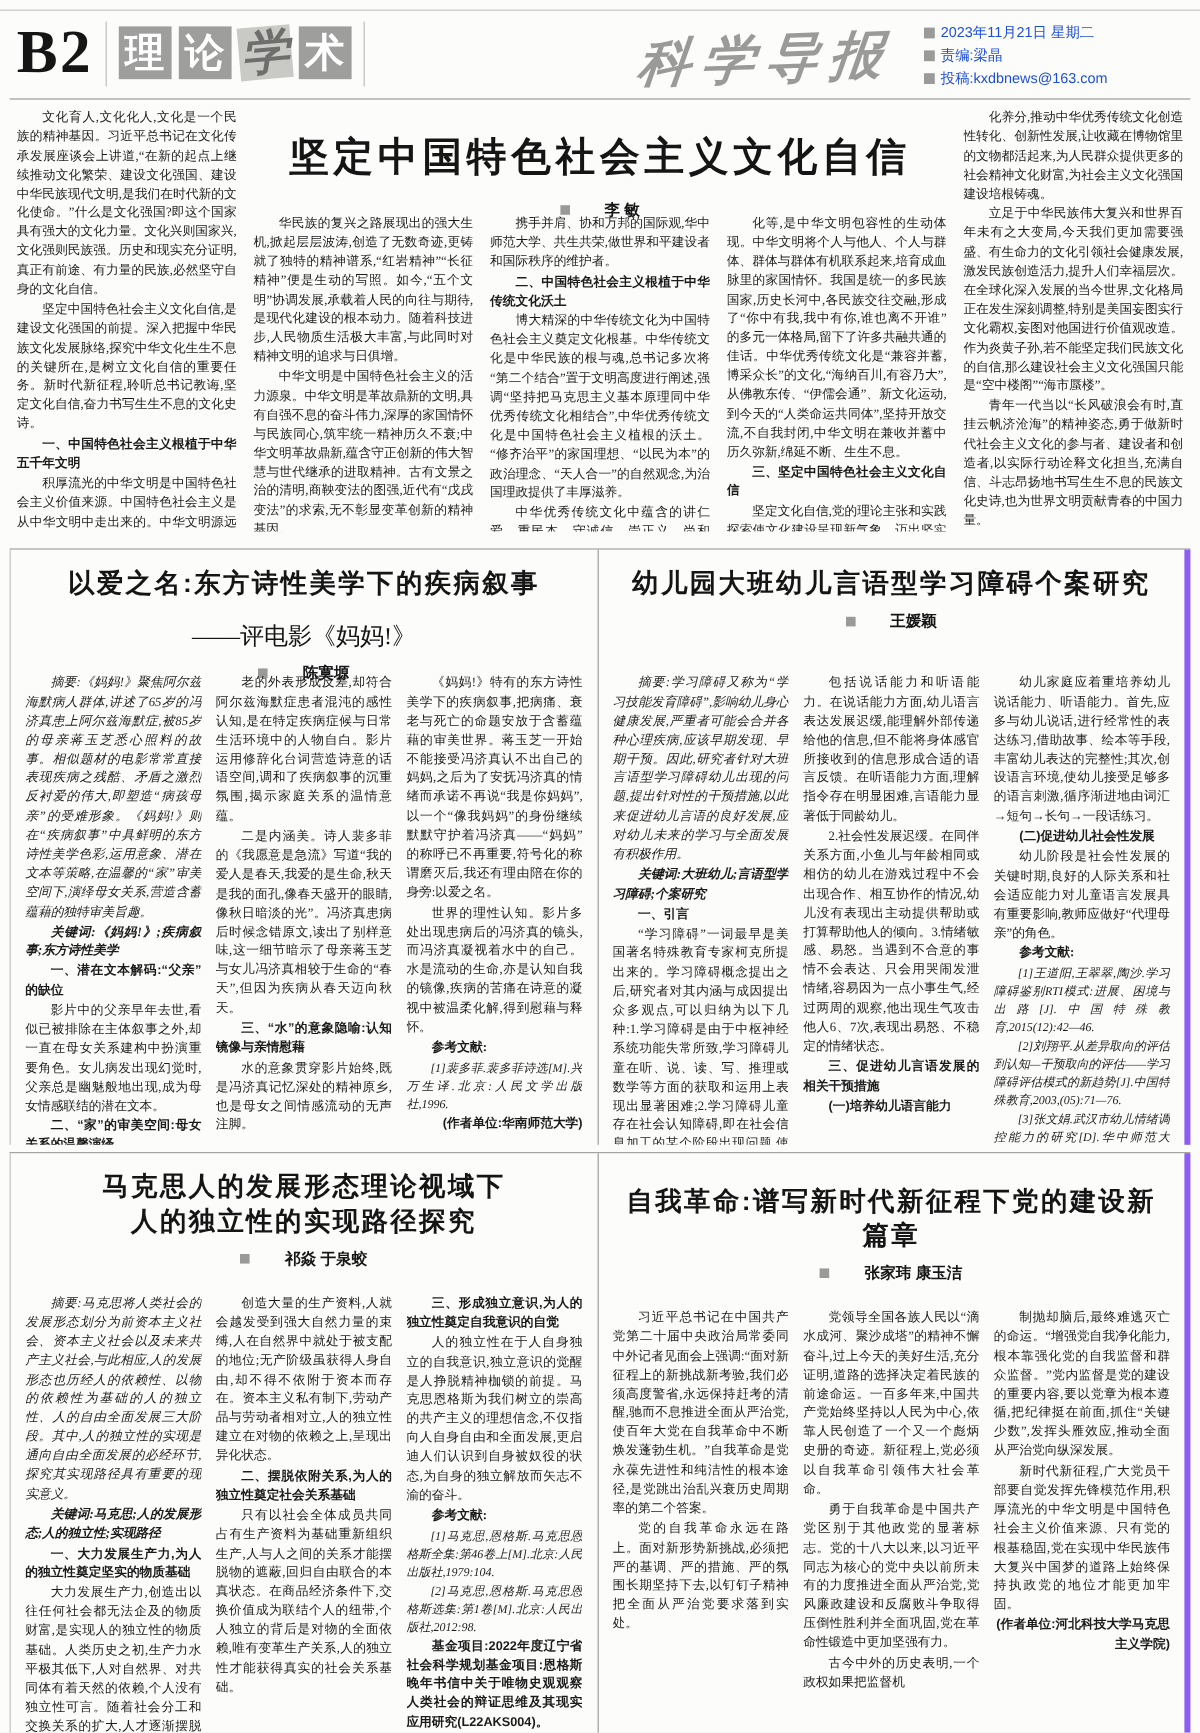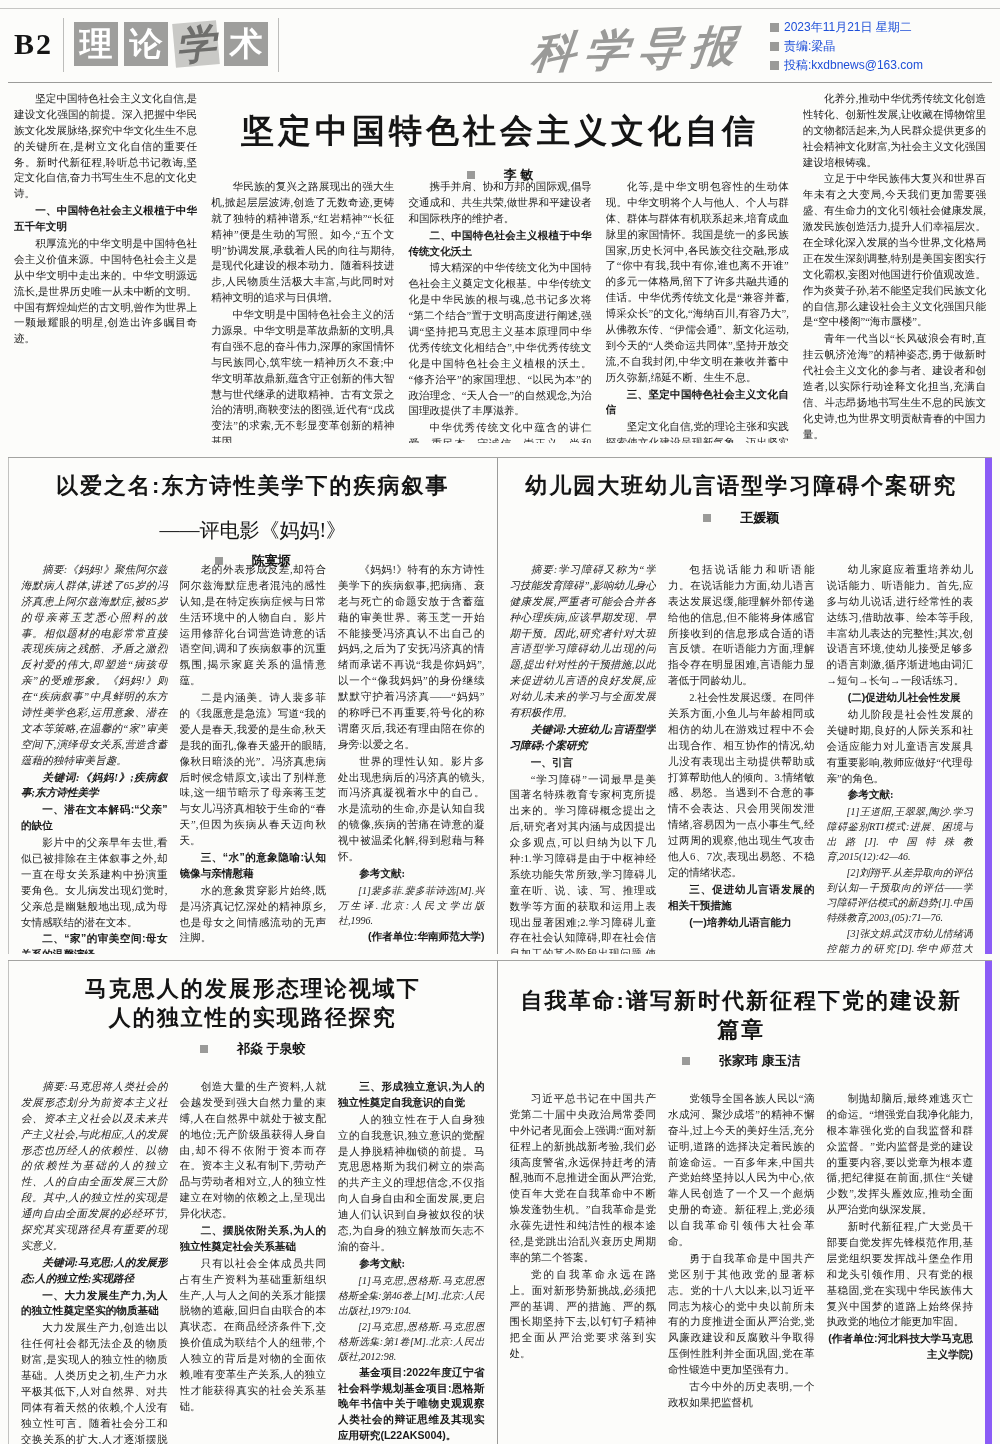--- a/index.html
+++ b/index.html
@@ -6,21 +6,21 @@
   html,body { margin:0; padding:0; background:#e8e8e6; }
   .page {
     position:relative; width:1000px; height:1444px; margin:0 auto;
     background:#fcfcfa; color:#151515; overflow:hidden;
     font-family:"Liberation Serif","DejaVu Serif",serif;
   }
   .topline { position:absolute; top:8px; left:0; right:0; height:1px; background:#c6c6c4; }
 
   
   header { display:flex; align-items:flex-start; margin:16px 12px 0 14px; height:62px; }
-  .edition { font-size:30px; font-weight:700; letter-spacing:2px; line-height:56px; }
+  .edition { font-size:51px; font-weight:700; letter-spacing:2px; line-height:56px; }
   .vline { width:1px; height:54px; background:#bdbdbb; margin:2px 10px 0 10px; }
   .secboxes { display:flex; gap:6px; margin-top:6px; }
   .secbox {
     width:44px; height:44px; background:#9e9e9c; color:#fff;
     font-family:"Liberation Sans","DejaVu Sans",sans-serif; font-weight:700;
     font-size:33px; line-height:44px; text-align:center;
   }
   .secbox.light { background:#c9c9c6; color:#6e6e6c; font-style:italic; font-size:40px; transform:rotate(-5deg); }
   .spacer { flex:1; }
   .paper-name {
@@ -53,21 +53,21 @@
   .main-head { position:absolute; top:18px; left:188px; right:188px; text-align:center; }
   .main-title { margin:0; font-size:33px; font-weight:700; letter-spacing:4px;
                 font-family:"Liberation Sans","DejaVu Sans",sans-serif; }
   .main-head .byline { margin-top:12px; }
   .cols5 { gap:14px; height:352px; margin-top:4px; }
   .cols5 .col:nth-child(2), .cols5 .col:nth-child(3), .cols5 .col:nth-child(4) { padding-top:88px; }
 
   .hrule { height:1px; background:#a3a3a1; margin:6px 8px 0 8px; }
 
   
-  .band { display:flex; margin:0 8px; border-left:1px solid #c2c2c0; border-right:7px solid #8b5cf6; }
+  .band { display:flex; margin:0 8px; border-left:1px solid #c2c2c0; border-right:5px solid #8b5cf6; }
   .half { width:50%; padding:10px 12px 0 12px; }
   .vdiv { width:1px; background:#9b9b99; }
   .art-head { text-align:center; }
   .art-title { margin:4px 0 0 0; font-size:22px; font-weight:700; letter-spacing:2px;
                line-height:1.3; white-space:pre-line;
                font-family:"Liberation Sans","DejaVu Sans",sans-serif; }
   .art-sub { font-size:20px; margin-top:16px; font-weight:500; }
   .art-head .byline { margin-top:8px; }
   .band-mid .art-head { height:88px; }
   .band-mid .cols { gap:12px; height:392px; margin-top:2px; }
@@ -113,30 +113,31 @@
   <section class="main-art">
     <div class="main-head">
       <h1 class="main-title">坚定中国特色社会主义文化自信</h1>
       <div class="byline">
         <span class="sq"></span>
         <span>李 敏</span>
       </div>
     </div>
     <div class="cols cols5">
         <div class="col">
+          <p>文化育人,文化化人,文化是一个民族的精神基因。习近平总书记在文化传承发展座谈会上讲道,“在新的起点上继续推动文化繁荣、建设文化强国、建设中华民族现代文明,是我们在时代新的文化使命。”什么是文化强国?即这个国家具有强大的文化力量。文化兴则国家兴,文化强则民族强。历史和现实充分证明,真正有前途、有力量的民族,必然坚守自身的文化自信。</p>
           <p>坚定中国特色社会主义文化自信,是建设文化强国的前提。深入把握中华民族文化发展脉络,探究中华文化生生不息的关键所在,是树立文化自信的重要任务。新时代新征程,聆听总书记教诲,坚定文化自信,奋力书写生生不息的文化史诗。</p>
           <p class="h">一、中国特色社会主义根植于中华五千年文明</p>
           <p>积厚流光的中华文明是中国特色社会主义价值来源。中国特色社会主义是从中华文明中走出来的。中华文明源远流长,是世界历史唯一从未中断的文明。中国有辉煌灿烂的古文明,曾作为世界上一颗最耀眼的明星,创造出许多瞩目奇迹。</p>
         </div>
         <div class="col">
           <p>华民族的复兴之路展现出的强大生机,掀起层层波涛,创造了无数奇迹,更铸就了独特的精神谱系,“红岩精神”“长征精神”便是生动的写照。如今,“五个文明”协调发展,承载着人民的向往与期待,是现代化建设的根本动力。随着科技进步,人民物质生活极大丰富,与此同时对精神文明的追求与日俱增。</p>
           <p>中华文明是中国特色社会主义的活力源泉。中华文明是革故鼎新的文明,具有自强不息的奋斗伟力,深厚的家国情怀与民族同心,筑牢统一精神历久不衰;中华文明革故鼎新,蕴含守正创新的伟大智慧与世代继承的进取精神。古有文景之治的清明,商鞅变法的图强,近代有“戊戌变法”的求索,无不彰显变革创新的精神基因。</p>
         </div>
         <div class="col">
-          <p>携手并肩、协和万邦的国际观,倡导交通成和、共生共荣,做世界和平建设者和国际秩序的维护者。</p>
+          <p>携手并肩、协和万邦的国际观,华中师范大学、共生共荣,做世界和平建设者和国际秩序的维护者。</p>
           <p class="h">二、中国特色社会主义根植于中华传统文化沃土</p>
           <p>博大精深的中华传统文化为中国特色社会主义奠定文化根基。中华传统文化是中华民族的根与魂,总书记多次将“第二个结合”置于文明高度进行阐述,强调“坚持把马克思主义基本原理同中华优秀传统文化相结合”,中华优秀传统文化是中国特色社会主义植根的沃土。“修齐治平”的家国理想、“以民为本”的政治理念、“天人合一”的自然观念,为治国理政提供了丰厚滋养。</p>
           <p>中华优秀传统文化中蕴含的讲仁爱、重民本、守诚信、崇正义、尚和合、求大同的价值追求,至今仍深深影响着中国人的精神世界。</p>
         </div>
         <div class="col">
           <p>化等,是中华文明包容性的生动体现。中华文明将个人与他人、个人与群体、群体与群体有机联系起来,培育成血脉里的家国情怀。我国是统一的多民族国家,历史长河中,各民族交往交融,形成了“你中有我,我中有你,谁也离不开谁”的多元一体格局,留下了许多共融共通的佳话。中华优秀传统文化是“兼容并蓄,博采众长”的文化,“海纳百川,有容乃大”,从佛教东传、“伊儒会通”、新文化运动,到今天的“人类命运共同体”,坚持开放交流,不自我封闭,中华文明在兼收并蓄中历久弥新,绵延不断、生生不息。</p>
           <p class="h">三、坚定中国特色社会主义文化自信</p>
           <p>坚定文化自信,党的理论主张和实践探索使文化建设呈现新气象、迈出坚实步伐。党的十八大以来,文化建设被摆在治国理政突出位置,这是党高度文化自觉的体现。</p>
         </div>
         <div class="col">
@@ -265,19 +266,19 @@
             <p>习近平总书记在中国共产党第二十届中央政治局常委同中外记者见面会上强调:“面对新征程上的新挑战新考验,我们必须高度警省,永远保持赶考的清醒,驰而不息推进全面从严治党,使百年大党在自我革命中不断焕发蓬勃生机。”自我革命是党永葆先进性和纯洁性的根本途径,是党跳出治乱兴衰历史周期率的第二个答案。</p>
             <p>党的自我革命永远在路上。面对新形势新挑战,必须把严的基调、严的措施、严的氛围长期坚持下去,以钉钉子精神把全面从严治党要求落到实处。</p>
           </div>
           <div class="col">
             <p>党领导全国各族人民以“滴水成河、聚沙成塔”的精神不懈奋斗,过上今天的美好生活,充分证明,道路的选择决定着民族的前途命运。一百多年来,中国共产党始终坚持以人民为中心,依靠人民创造了一个又一个彪炳史册的奇迹。新征程上,党必须以自我革命引领伟大社会革命。</p>
             <p>勇于自我革命是中国共产党区别于其他政党的显著标志。党的十八大以来,以习近平同志为核心的党中央以前所未有的力度推进全面从严治党,党风廉政建设和反腐败斗争取得压倒性胜利并全面巩固,党在革命性锻造中更加坚强有力。</p>
             <p>古今中外的历史表明,一个政权如果把监督机</p>
           </div>
           <div class="col">
             <p>制抛却脑后,最终难逃灭亡的命运。“增强党自我净化能力,根本靠强化党的自我监督和群众监督。”党内监督是党的建设的重要内容,要以党章为根本遵循,把纪律挺在前面,抓住“关键少数”,发挥头雁效应,推动全面从严治党向纵深发展。</p>
-            <p>新时代新征程,广大党员干部要自觉发挥先锋模范作用,基层党组织要发挥战斗堡垒作用和龙头引领作用、只有党的根基稳固,党在实现中华民族伟大复兴中国梦的道路上始终保持执政党的地位才能更加牢固。</p>
+            <p>新时代新征程,广大党员干部要自觉发挥先锋模范作用,积厚流光的中华文明是中国特色社会主义价值来源、只有党的根基稳固,党在实现中华民族伟大复兴中国梦的道路上始终保持执政党的地位才能更加牢固。</p>
             <p class="attr">(作者单位:河北科技大学马克思主义学院)</p>
           </div>
         </div>
     </section>
   </div>
 </div>
 
 </body></html>

